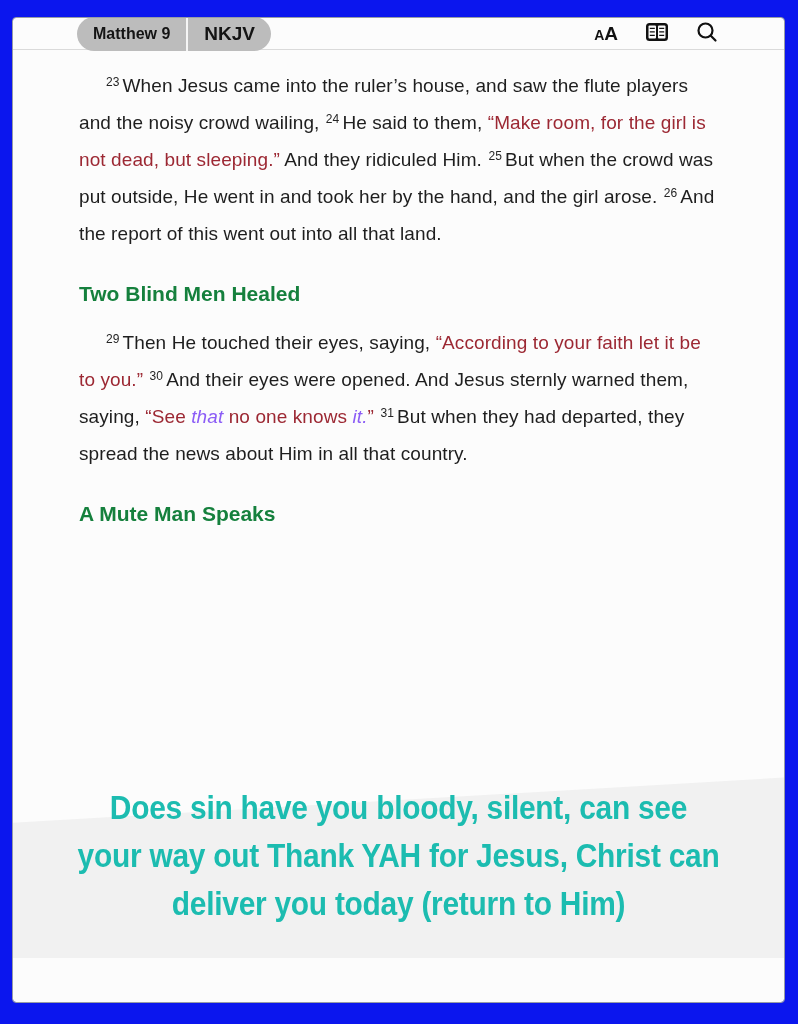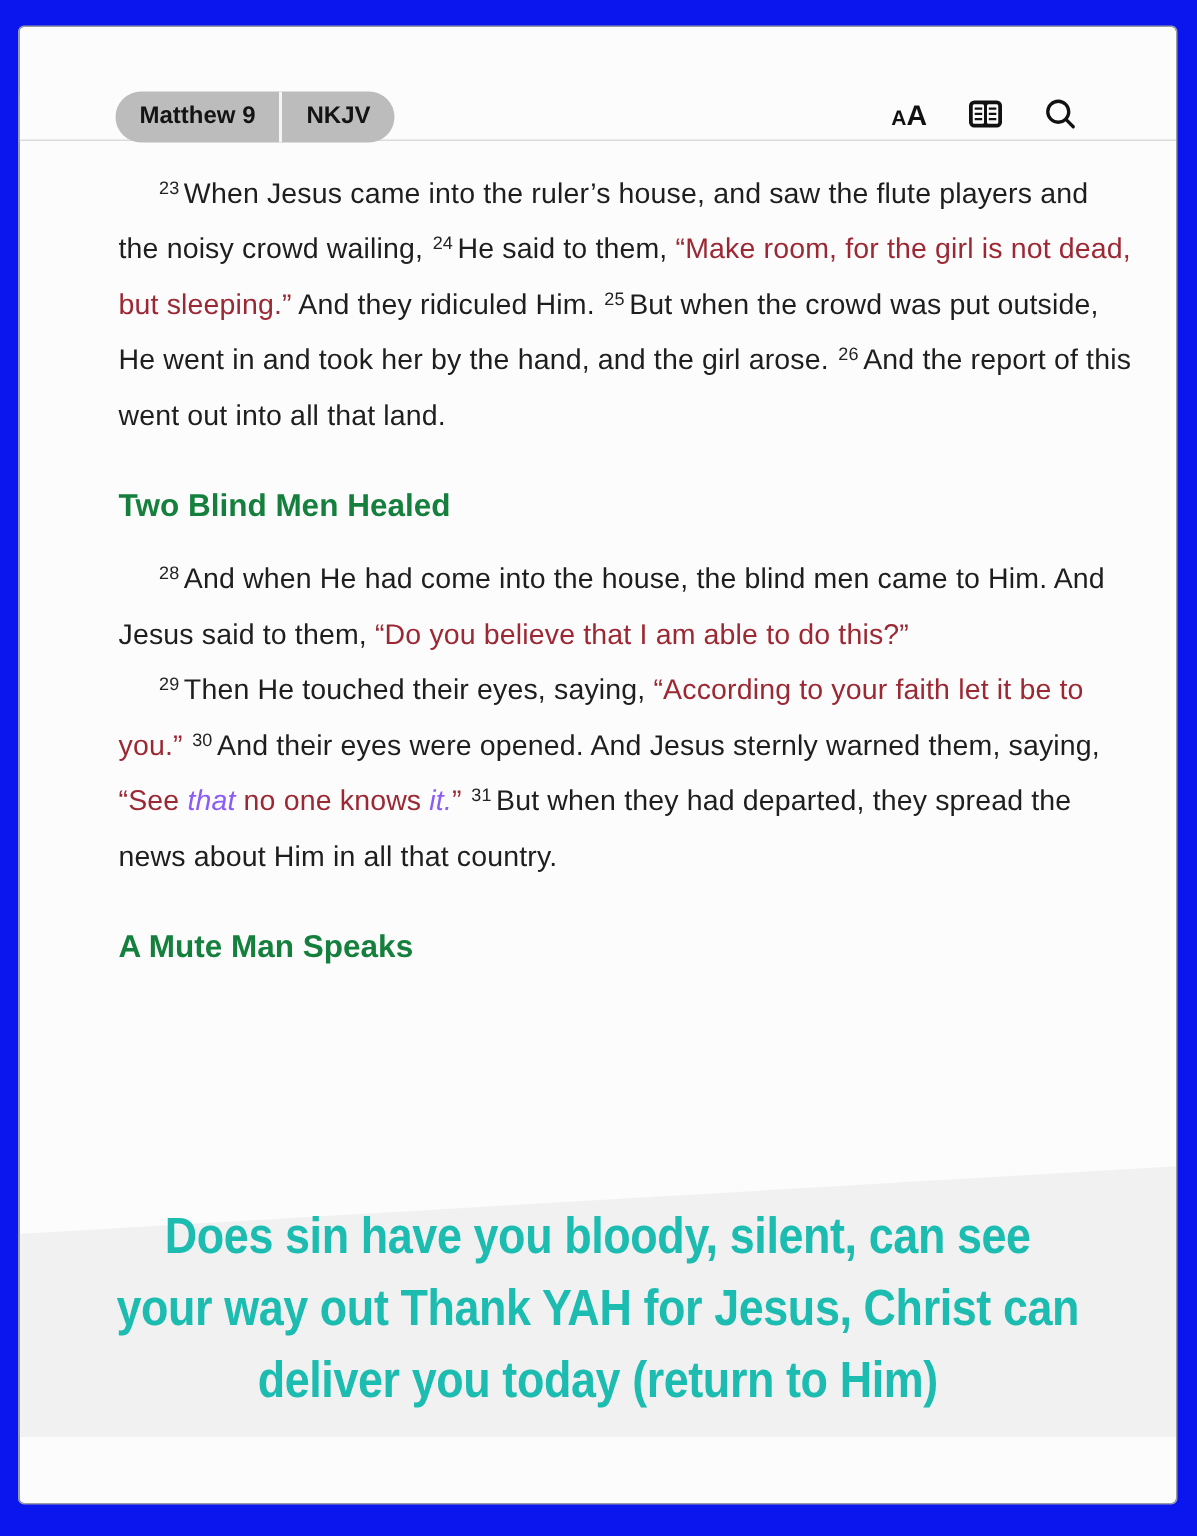--- a/index.html
+++ b/index.html
@@ -23,56 +23,55 @@
     overflow: hidden;
   }
   
   .toolbar {
     height: 32px;
     display: flex;
     align-items: center;
     padding: 0 66px 0 64px;
     border-bottom: 1.5px solid #dadada;
     background: #fcfcfc;
-    margin-top: 44px;
   }
   .ref-pill {
     display: flex;
     align-items: stretch;
     background: #bcbcbc;
     border-radius: 999px;
     overflow: hidden;
     height: 34px;
     cursor: pointer;
   }
   .ref-pill .seg {
     display: flex; align-items: center;
     padding: 0 16px;
     font-weight: 700;
     color: #141414;
   }
   .seg-book { font-size: 16px; }
-  .seg-version { font-size: 16px; border-left: 2px solid rgba(255,255,255,.85); }
+  .seg-version { font-size: 19px; border-left: 2px solid rgba(255,255,255,.85); }
   .toolbar-right {
     margin-left: auto;
     display: flex;
     align-items: center;
     gap: 27px;
   }
   .tb-btn {
     display: flex; align-items: center; justify-content: center;
     background: none; border: none; cursor: pointer;
     color: #111; padding: 0;
   }
   .aa-label { font-weight: 600; color: #111; letter-spacing: 0; line-height: 1; }
   .aa-label .a-sm { font-size: 14px; }
   .aa-label .a-lg { font-size: 19px; }
   
   .scripture {
-    padding: 17px 28px 0 66px;
+    padding: 17px 66px 0 66px;
     color: #1e1e1e;
   }
   .para {
     font-size: 19px;
     line-height: 37px;
     text-indent: 26px;
     font-weight: 400;
     letter-spacing: 0.1px;
   }
   .section-heading {
@@ -100,21 +99,21 @@
   .overlay-band {
     position: absolute;
     left: 0; right: 0;
     top: 752px; height: 188px;
     background: #f1f1f1;
     clip-path: polygon(0 28%, 100% 4%, 100% 100%, 0 100%);
   }
   .overlay-message {
     position: absolute;
     left: 0; right: 0;
-    top: 782px;
+    top: 765px;
     text-align: center;
   }
   .overlay-line {
     font-size: 34px;
     line-height: 48px;
     font-weight: 700;
     color: #1cbcb0;
     white-space: nowrap;
     transform: scaleX(0.88);
     transform-origin: center;
@@ -160,21 +159,20 @@
               <line x1="14.8" y1="14.8" x2="19.5" y2="19.5"></line>
             </svg>
           </span>
         </button>
       </div>
     </div>
 
     <main class="scripture">
         <p class="para"><sup class="run-verse">23</sup><span class="run-normal">When Jesus came into the ruler’s house, and saw the flute players and the noisy crowd wailing, </span><sup class="run-verse">24</sup><span class="run-normal">He said to them, </span><span class="run-red">“Make room, for the girl is not dead, but sleeping.”</span><span class="run-normal"> And they ridiculed Him. </span><sup class="run-verse">25</sup><span class="run-normal">But when the crowd was put outside, He went in and took her by the hand, and the girl arose. </span><sup class="run-verse">26</sup><span class="run-normal">And the report of this went out into all that land.</span></p>
         <h2 class="section-heading">Two Blind Men Healed</h2>
-        <p class="para"><sup class="run-verse">28</sup><span class="run-normal">And when He had come into the house, the blind men came to Him. And Jesus said to them, </span><span class="run-red">“Do you believe that I am able to do this?”</span></p>
         <p class="para"><sup class="run-verse">29</sup><span class="run-normal">Then He touched their eyes, saying, </span><span class="run-red">“According to your faith let it be to you.”</span><span class="run-normal"> </span><sup class="run-verse">30</sup><span class="run-normal">And their eyes were opened. And Jesus sternly warned them, saying, </span><span class="run-red">“See </span><span class="run-red-italic">that</span><span class="run-red"> no one knows </span><span class="run-red-italic">it.</span><span class="run-red">”</span><span class="run-normal"> </span><sup class="run-verse">31</sup><span class="run-normal">But when they had departed, they spread the news about Him in all that country.</span></p>
         <h2 class="section-heading">A Mute Man Speaks</h2>
       </main>
 
     <div class="overlay-band"></div>
 
     <div class="overlay-message">
         <div class="overlay-line">Does sin have you bloody, silent, can see</div>
         <div class="overlay-line">your way out Thank YAH for Jesus, Christ can</div>
         <div class="overlay-line">deliver you today (return to Him)</div>

